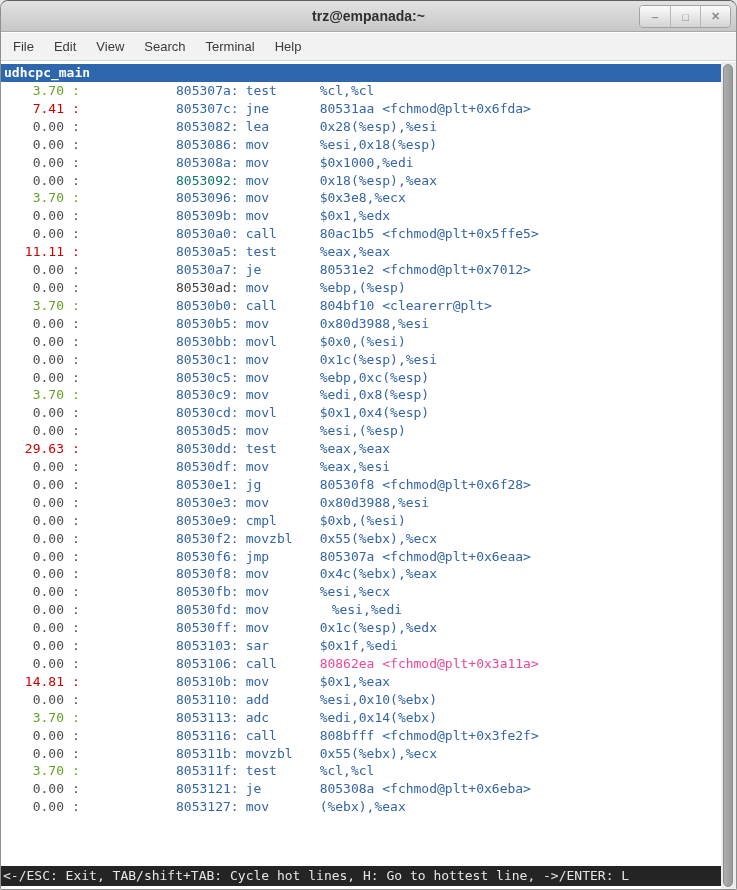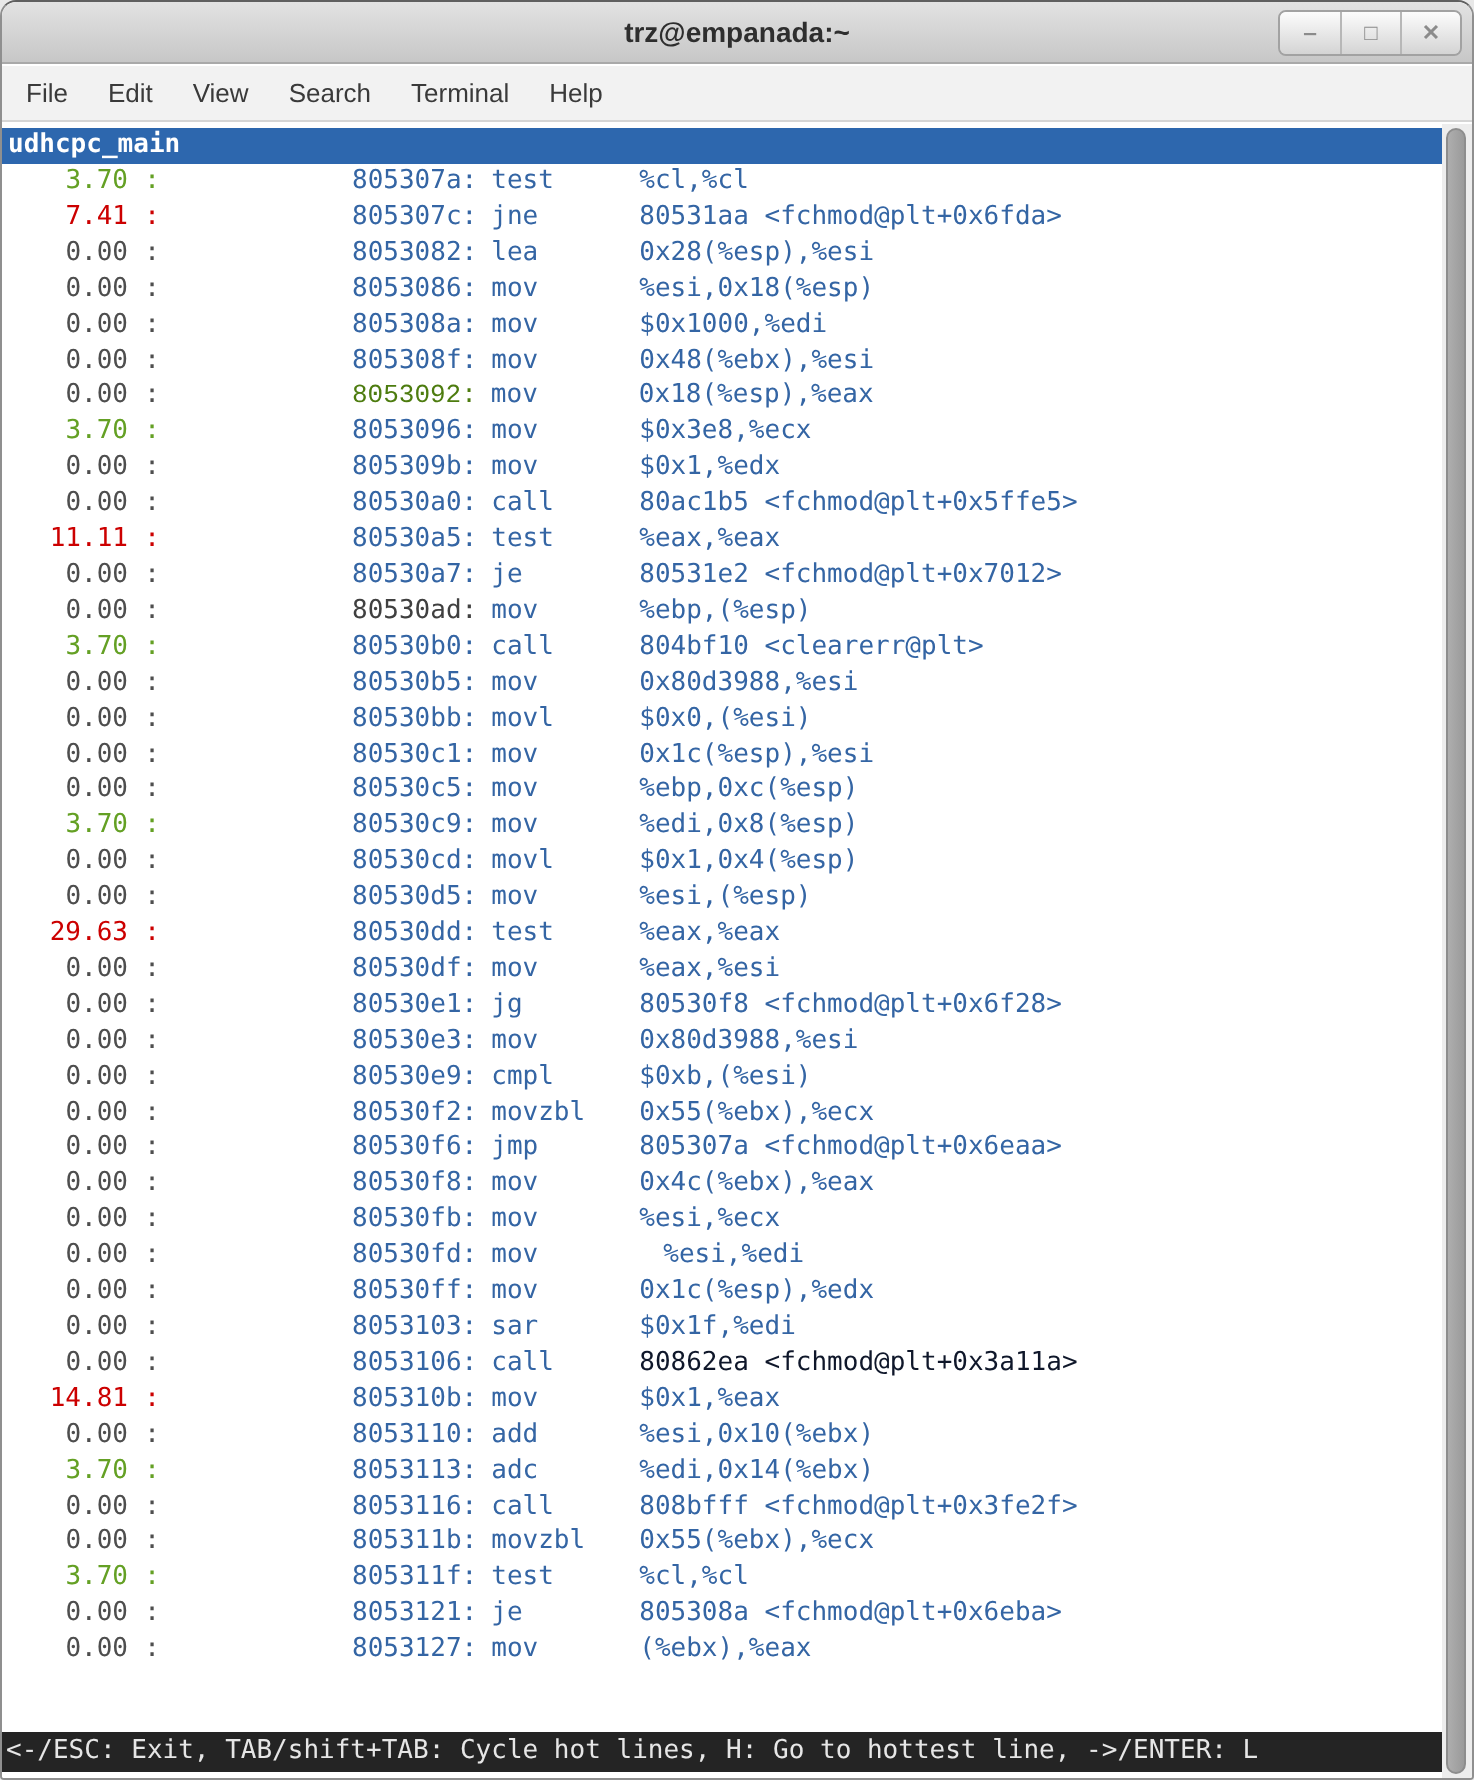--- a/index.html
+++ b/index.html
@@ -109,22 +109,21 @@
 
   <div class="terminal">
     <div class="content">
       <div class="header-line" style="background: rgb(45, 103, 174); color: rgb(255, 255, 255);">udhcpc_main</div>
       <div>
           <div class="row"><span class="pct" style="color: rgb(100, 160, 36);">3.70</span><span class="colon" style="color: rgb(100, 160, 36);">:</span><span class="addr" style="color: rgb(52, 101, 164);">805307a:</span><span class="mn" style="color: rgb(52, 101, 164);">test</span><span class="ops" style="color: rgb(52, 101, 164);">%cl,%cl</span></div>
           <div class="row"><span class="pct" style="color: rgb(204, 0, 0);">7.41</span><span class="colon" style="color: rgb(204, 0, 0);">:</span><span class="addr" style="color: rgb(52, 101, 164);">805307c:</span><span class="mn" style="color: rgb(52, 101, 164);">jne</span><span class="ops" style="color: rgb(52, 101, 164);">80531aa &lt;fchmod@plt+0x6fda&gt;</span></div>
           <div class="row"><span class="pct" style="color: rgb(78, 78, 78);">0.00</span><span class="colon" style="color: rgb(78, 78, 78);">:</span><span class="addr" style="color: rgb(52, 101, 164);">8053082:</span><span class="mn" style="color: rgb(52, 101, 164);">lea</span><span class="ops" style="color: rgb(52, 101, 164);">0x28(%esp),%esi</span></div>
           <div class="row"><span class="pct" style="color: rgb(78, 78, 78);">0.00</span><span class="colon" style="color: rgb(78, 78, 78);">:</span><span class="addr" style="color: rgb(52, 101, 164);">8053086:</span><span class="mn" style="color: rgb(52, 101, 164);">mov</span><span class="ops" style="color: rgb(52, 101, 164);">%esi,0x18(%esp)</span></div>
           <div class="row"><span class="pct" style="color: rgb(78, 78, 78);">0.00</span><span class="colon" style="color: rgb(78, 78, 78);">:</span><span class="addr" style="color: rgb(52, 101, 164);">805308a:</span><span class="mn" style="color: rgb(52, 101, 164);">mov</span><span class="ops" style="color: rgb(52, 101, 164);">$0x1000,%edi</span></div>
-          <div class="row"><span class="pct" style="color: rgb(78, 78, 78);">0.00</span><span class="colon" style="color: rgb(78, 78, 78);">:</span><span class="addr" style="color: rgb(52, 101, 164);">805308f:</span><span class="mn" style="color: rgb(52, 101, 164);">mov</span><span class="ops" style="color: rgb(52, 101, 164);">0x48(%ebx),%esi</span></div>
-          <div class="row"><span class="pct" style="color: rgb(78, 78, 78);">0.00</span><span class="colon" style="color: rgb(78, 78, 78);">:</span><span class="addr" style="color: #4d7c0f; font-family: Liberation Mono, monospace;">8053092:</span><span class="mn" style="color: rgb(52, 101, 164);">mov</span><span class="ops" style="color: rgb(52, 101, 164);">0x18(%esp),%eax</span></div>
+          <div class="row"><span class="pct" style="color: rgb(78, 78, 78);">0.00</span><span class="colon" style="color: rgb(78, 78, 78);">:</span><span class="addr" style="color: #0f766e;">8053092:</span><span class="mn" style="color: rgb(52, 101, 164);">mov</span><span class="ops" style="color: rgb(52, 101, 164);">0x18(%esp),%eax</span></div>
           <div class="row"><span class="pct" style="color: rgb(100, 160, 36);">3.70</span><span class="colon" style="color: rgb(100, 160, 36);">:</span><span class="addr" style="color: rgb(52, 101, 164);">8053096:</span><span class="mn" style="color: rgb(52, 101, 164);">mov</span><span class="ops" style="color: rgb(52, 101, 164);">$0x3e8,%ecx</span></div>
           <div class="row"><span class="pct" style="color: rgb(78, 78, 78);">0.00</span><span class="colon" style="color: rgb(78, 78, 78);">:</span><span class="addr" style="color: rgb(52, 101, 164);">805309b:</span><span class="mn" style="color: rgb(52, 101, 164);">mov</span><span class="ops" style="color: rgb(52, 101, 164);">$0x1,%edx</span></div>
           <div class="row"><span class="pct" style="color: rgb(78, 78, 78);">0.00</span><span class="colon" style="color: rgb(78, 78, 78);">:</span><span class="addr" style="color: rgb(52, 101, 164);">80530a0:</span><span class="mn" style="color: rgb(52, 101, 164);">call</span><span class="ops" style="color: rgb(52, 101, 164);">80ac1b5 &lt;fchmod@plt+0x5ffe5&gt;</span></div>
           <div class="row"><span class="pct" style="color: rgb(204, 0, 0);">11.11</span><span class="colon" style="color: rgb(204, 0, 0);">:</span><span class="addr" style="color: rgb(52, 101, 164);">80530a5:</span><span class="mn" style="color: rgb(52, 101, 164);">test</span><span class="ops" style="color: rgb(52, 101, 164);">%eax,%eax</span></div>
           <div class="row"><span class="pct" style="color: rgb(78, 78, 78);">0.00</span><span class="colon" style="color: rgb(78, 78, 78);">:</span><span class="addr" style="color: rgb(52, 101, 164);">80530a7:</span><span class="mn" style="color: rgb(52, 101, 164);">je</span><span class="ops" style="color: rgb(52, 101, 164);">80531e2 &lt;fchmod@plt+0x7012&gt;</span></div>
           <div class="row"><span class="pct" style="color: rgb(78, 78, 78);">0.00</span><span class="colon" style="color: rgb(78, 78, 78);">:</span><span class="addr" style="color: #404040;">80530ad:</span><span class="mn" style="color: rgb(52, 101, 164);">mov</span><span class="ops" style="color: rgb(52, 101, 164);">%ebp,(%esp)</span></div>
           <div class="row"><span class="pct" style="color: rgb(100, 160, 36);">3.70</span><span class="colon" style="color: rgb(100, 160, 36);">:</span><span class="addr" style="color: rgb(52, 101, 164);">80530b0:</span><span class="mn" style="color: rgb(52, 101, 164);">call</span><span class="ops" style="color: rgb(52, 101, 164);">804bf10 &lt;clearerr@plt&gt;</span></div>
           <div class="row"><span class="pct" style="color: rgb(78, 78, 78);">0.00</span><span class="colon" style="color: rgb(78, 78, 78);">:</span><span class="addr" style="color: rgb(52, 101, 164);">80530b5:</span><span class="mn" style="color: rgb(52, 101, 164);">mov</span><span class="ops" style="color: rgb(52, 101, 164);">0x80d3988,%esi</span></div>
           <div class="row"><span class="pct" style="color: rgb(78, 78, 78);">0.00</span><span class="colon" style="color: rgb(78, 78, 78);">:</span><span class="addr" style="color: rgb(52, 101, 164);">80530bb:</span><span class="mn" style="color: rgb(52, 101, 164);">movl</span><span class="ops" style="color: rgb(52, 101, 164);">$0x0,(%esi)</span></div>
           <div class="row"><span class="pct" style="color: rgb(78, 78, 78);">0.00</span><span class="colon" style="color: rgb(78, 78, 78);">:</span><span class="addr" style="color: rgb(52, 101, 164);">80530c1:</span><span class="mn" style="color: rgb(52, 101, 164);">mov</span><span class="ops" style="color: rgb(52, 101, 164);">0x1c(%esp),%esi</span></div>
@@ -137,21 +136,21 @@
           <div class="row"><span class="pct" style="color: rgb(78, 78, 78);">0.00</span><span class="colon" style="color: rgb(78, 78, 78);">:</span><span class="addr" style="color: rgb(52, 101, 164);">80530e1:</span><span class="mn" style="color: rgb(52, 101, 164);">jg</span><span class="ops" style="color: rgb(52, 101, 164);">80530f8 &lt;fchmod@plt+0x6f28&gt;</span></div>
           <div class="row"><span class="pct" style="color: rgb(78, 78, 78);">0.00</span><span class="colon" style="color: rgb(78, 78, 78);">:</span><span class="addr" style="color: rgb(52, 101, 164);">80530e3:</span><span class="mn" style="color: rgb(52, 101, 164);">mov</span><span class="ops" style="color: rgb(52, 101, 164);">0x80d3988,%esi</span></div>
           <div class="row"><span class="pct" style="color: rgb(78, 78, 78);">0.00</span><span class="colon" style="color: rgb(78, 78, 78);">:</span><span class="addr" style="color: rgb(52, 101, 164);">80530e9:</span><span class="mn" style="color: rgb(52, 101, 164);">cmpl</span><span class="ops" style="color: rgb(52, 101, 164);">$0xb,(%esi)</span></div>
           <div class="row"><span class="pct" style="color: rgb(78, 78, 78);">0.00</span><span class="colon" style="color: rgb(78, 78, 78);">:</span><span class="addr" style="color: rgb(52, 101, 164);">80530f2:</span><span class="mn" style="color: rgb(52, 101, 164);">movzbl</span><span class="ops" style="color: rgb(52, 101, 164);">0x55(%ebx),%ecx</span></div>
           <div class="row"><span class="pct" style="color: rgb(78, 78, 78);">0.00</span><span class="colon" style="color: rgb(78, 78, 78);">:</span><span class="addr" style="color: rgb(52, 101, 164);">80530f6:</span><span class="mn" style="color: rgb(52, 101, 164);">jmp</span><span class="ops" style="color: rgb(52, 101, 164);">805307a &lt;fchmod@plt+0x6eaa&gt;</span></div>
           <div class="row"><span class="pct" style="color: rgb(78, 78, 78);">0.00</span><span class="colon" style="color: rgb(78, 78, 78);">:</span><span class="addr" style="color: rgb(52, 101, 164);">80530f8:</span><span class="mn" style="color: rgb(52, 101, 164);">mov</span><span class="ops" style="color: rgb(52, 101, 164);">0x4c(%ebx),%eax</span></div>
           <div class="row"><span class="pct" style="color: rgb(78, 78, 78);">0.00</span><span class="colon" style="color: rgb(78, 78, 78);">:</span><span class="addr" style="color: rgb(52, 101, 164);">80530fb:</span><span class="mn" style="color: rgb(52, 101, 164);">mov</span><span class="ops" style="color: rgb(52, 101, 164);">%esi,%ecx</span></div>
           <div class="row"><span class="pct" style="color: rgb(78, 78, 78);">0.00</span><span class="colon" style="color: rgb(78, 78, 78);">:</span><span class="addr" style="color: rgb(52, 101, 164);">80530fd:</span><span class="mn" style="color: rgb(52, 101, 164);">mov</span><span class="ops" style="color: rgb(52, 101, 164); margin-left: 12px;">%esi,%edi</span></div>
           <div class="row"><span class="pct" style="color: rgb(78, 78, 78);">0.00</span><span class="colon" style="color: rgb(78, 78, 78);">:</span><span class="addr" style="color: rgb(52, 101, 164);">80530ff:</span><span class="mn" style="color: rgb(52, 101, 164);">mov</span><span class="ops" style="color: rgb(52, 101, 164);">0x1c(%esp),%edx</span></div>
           <div class="row"><span class="pct" style="color: rgb(78, 78, 78);">0.00</span><span class="colon" style="color: rgb(78, 78, 78);">:</span><span class="addr" style="color: rgb(52, 101, 164);">8053103:</span><span class="mn" style="color: rgb(52, 101, 164);">sar</span><span class="ops" style="color: rgb(52, 101, 164);">$0x1f,%edi</span></div>
-          <div class="row"><span class="pct" style="color: rgb(78, 78, 78);">0.00</span><span class="colon" style="color: rgb(78, 78, 78);">:</span><span class="addr" style="color: rgb(52, 101, 164);">8053106:</span><span class="mn" style="color: rgb(52, 101, 164);">call</span><span class="ops" style="color: #0f172a;">80862ea &lt;fchmod@plt+0x3a11a&gt;</span></div>
+          <div class="row"><span class="pct" style="color: rgb(78, 78, 78);">0.00</span><span class="colon" style="color: rgb(78, 78, 78);">:</span><span class="addr" style="color: rgb(52, 101, 164);">8053106:</span><span class="mn" style="color: rgb(52, 101, 164);">call</span><span class="ops" style="color: #ec4899;">80862ea &lt;fchmod@plt+0x3a11a&gt;</span></div>
           <div class="row"><span class="pct" style="color: rgb(204, 0, 0);">14.81</span><span class="colon" style="color: rgb(204, 0, 0);">:</span><span class="addr" style="color: rgb(52, 101, 164);">805310b:</span><span class="mn" style="color: rgb(52, 101, 164);">mov</span><span class="ops" style="color: rgb(52, 101, 164);">$0x1,%eax</span></div>
           <div class="row"><span class="pct" style="color: rgb(78, 78, 78);">0.00</span><span class="colon" style="color: rgb(78, 78, 78);">:</span><span class="addr" style="color: rgb(52, 101, 164);">8053110:</span><span class="mn" style="color: rgb(52, 101, 164);">add</span><span class="ops" style="color: rgb(52, 101, 164);">%esi,0x10(%ebx)</span></div>
           <div class="row"><span class="pct" style="color: rgb(100, 160, 36);">3.70</span><span class="colon" style="color: rgb(100, 160, 36);">:</span><span class="addr" style="color: rgb(52, 101, 164);">8053113:</span><span class="mn" style="color: rgb(52, 101, 164);">adc</span><span class="ops" style="color: rgb(52, 101, 164);">%edi,0x14(%ebx)</span></div>
           <div class="row"><span class="pct" style="color: rgb(78, 78, 78);">0.00</span><span class="colon" style="color: rgb(78, 78, 78);">:</span><span class="addr" style="color: rgb(52, 101, 164);">8053116:</span><span class="mn" style="color: rgb(52, 101, 164);">call</span><span class="ops" style="color: rgb(52, 101, 164);">808bfff &lt;fchmod@plt+0x3fe2f&gt;</span></div>
           <div class="row"><span class="pct" style="color: rgb(78, 78, 78);">0.00</span><span class="colon" style="color: rgb(78, 78, 78);">:</span><span class="addr" style="color: rgb(52, 101, 164);">805311b:</span><span class="mn" style="color: rgb(52, 101, 164);">movzbl</span><span class="ops" style="color: rgb(52, 101, 164);">0x55(%ebx),%ecx</span></div>
           <div class="row"><span class="pct" style="color: rgb(100, 160, 36);">3.70</span><span class="colon" style="color: rgb(100, 160, 36);">:</span><span class="addr" style="color: rgb(52, 101, 164);">805311f:</span><span class="mn" style="color: rgb(52, 101, 164);">test</span><span class="ops" style="color: rgb(52, 101, 164);">%cl,%cl</span></div>
           <div class="row"><span class="pct" style="color: rgb(78, 78, 78);">0.00</span><span class="colon" style="color: rgb(78, 78, 78);">:</span><span class="addr" style="color: rgb(52, 101, 164);">8053121:</span><span class="mn" style="color: rgb(52, 101, 164);">je</span><span class="ops" style="color: rgb(52, 101, 164);">805308a &lt;fchmod@plt+0x6eba&gt;</span></div>
           <div class="row"><span class="pct" style="color: rgb(78, 78, 78);">0.00</span><span class="colon" style="color: rgb(78, 78, 78);">:</span><span class="addr" style="color: rgb(52, 101, 164);">8053127:</span><span class="mn" style="color: rgb(52, 101, 164);">mov</span><span class="ops" style="color: rgb(52, 101, 164);">(%ebx),%eax</span></div>
         </div>
     </div>

